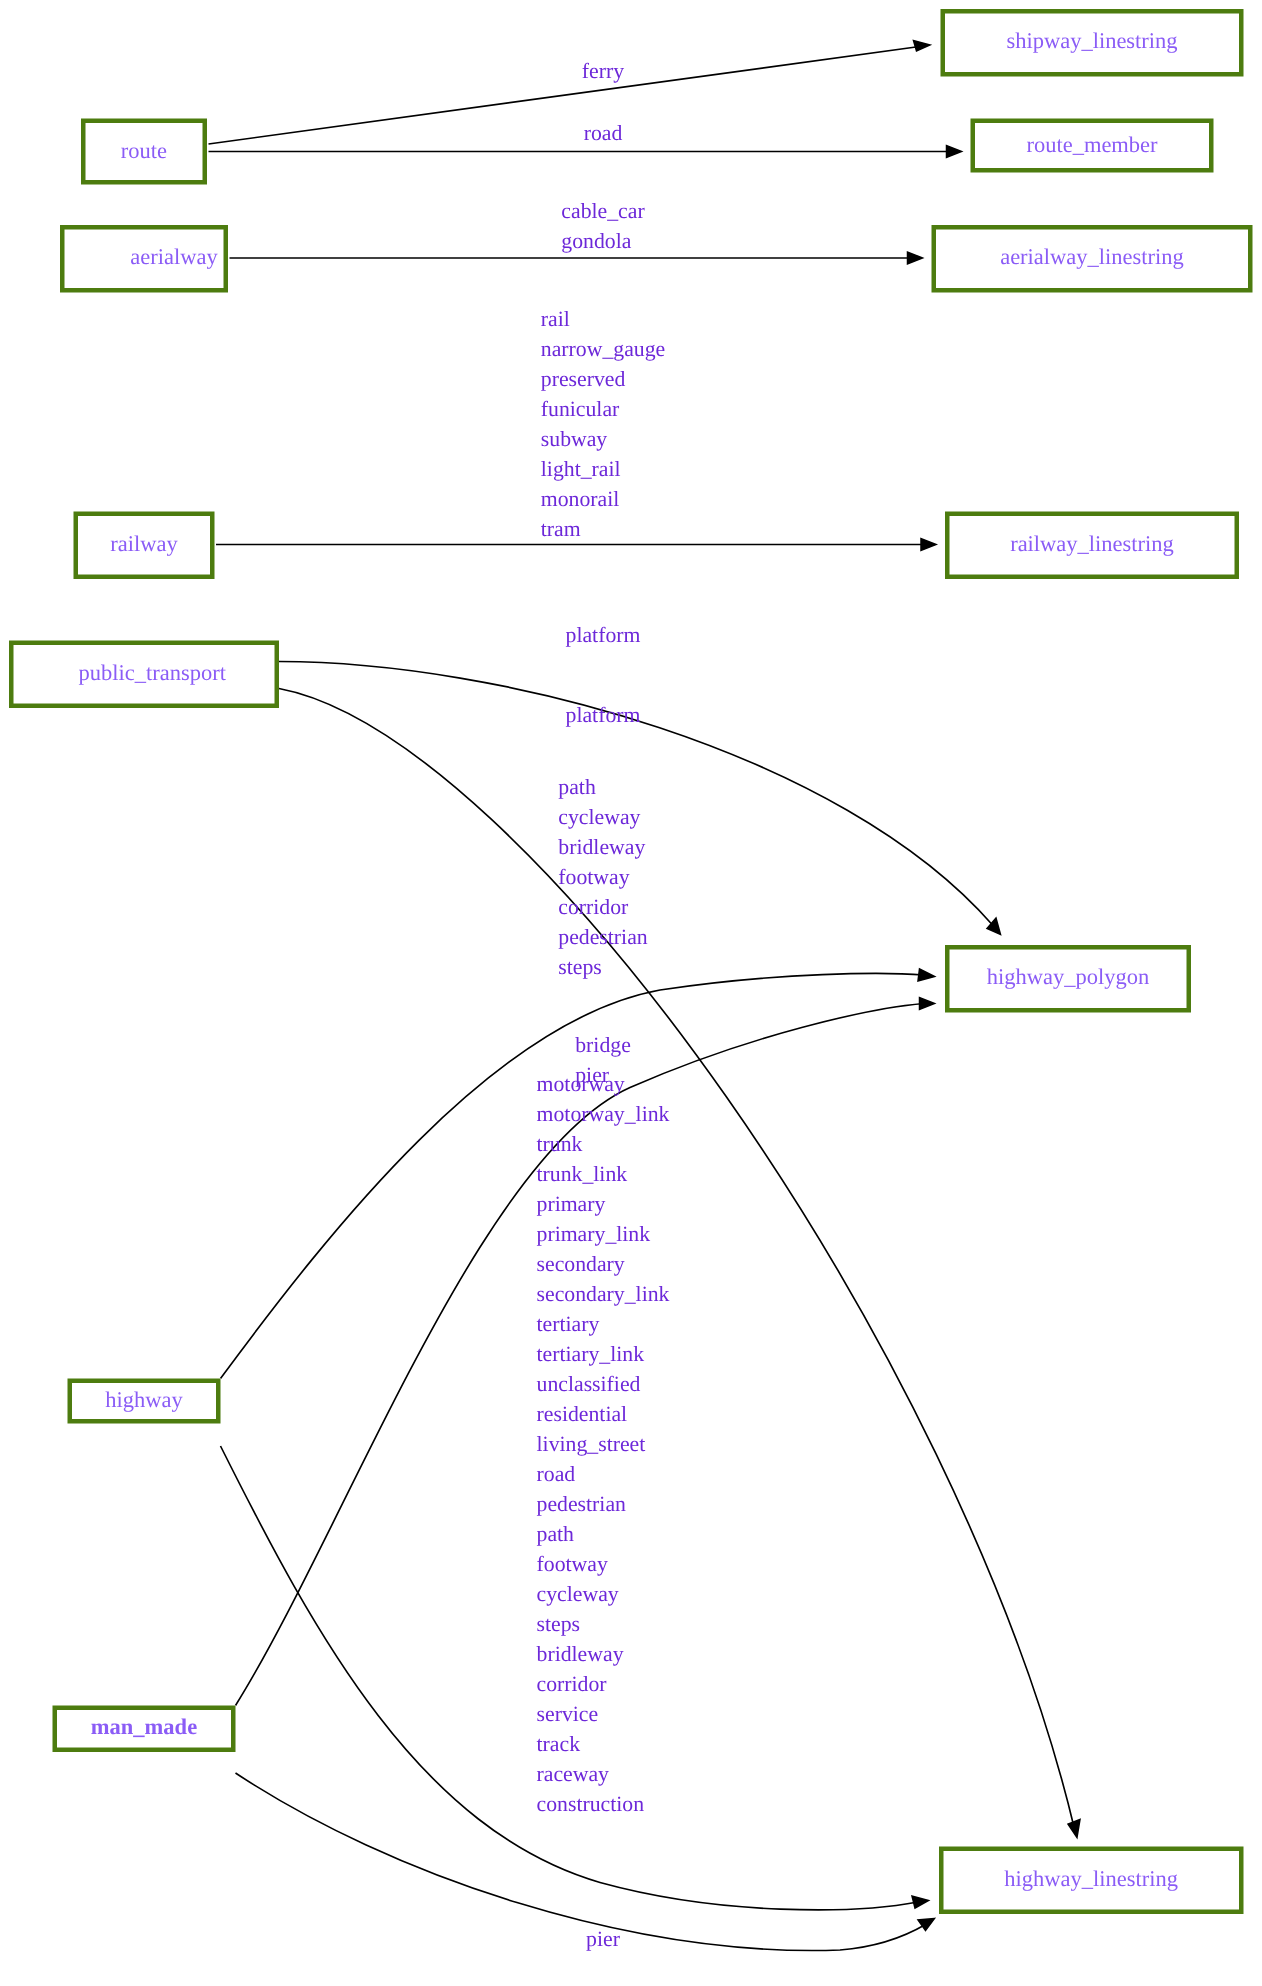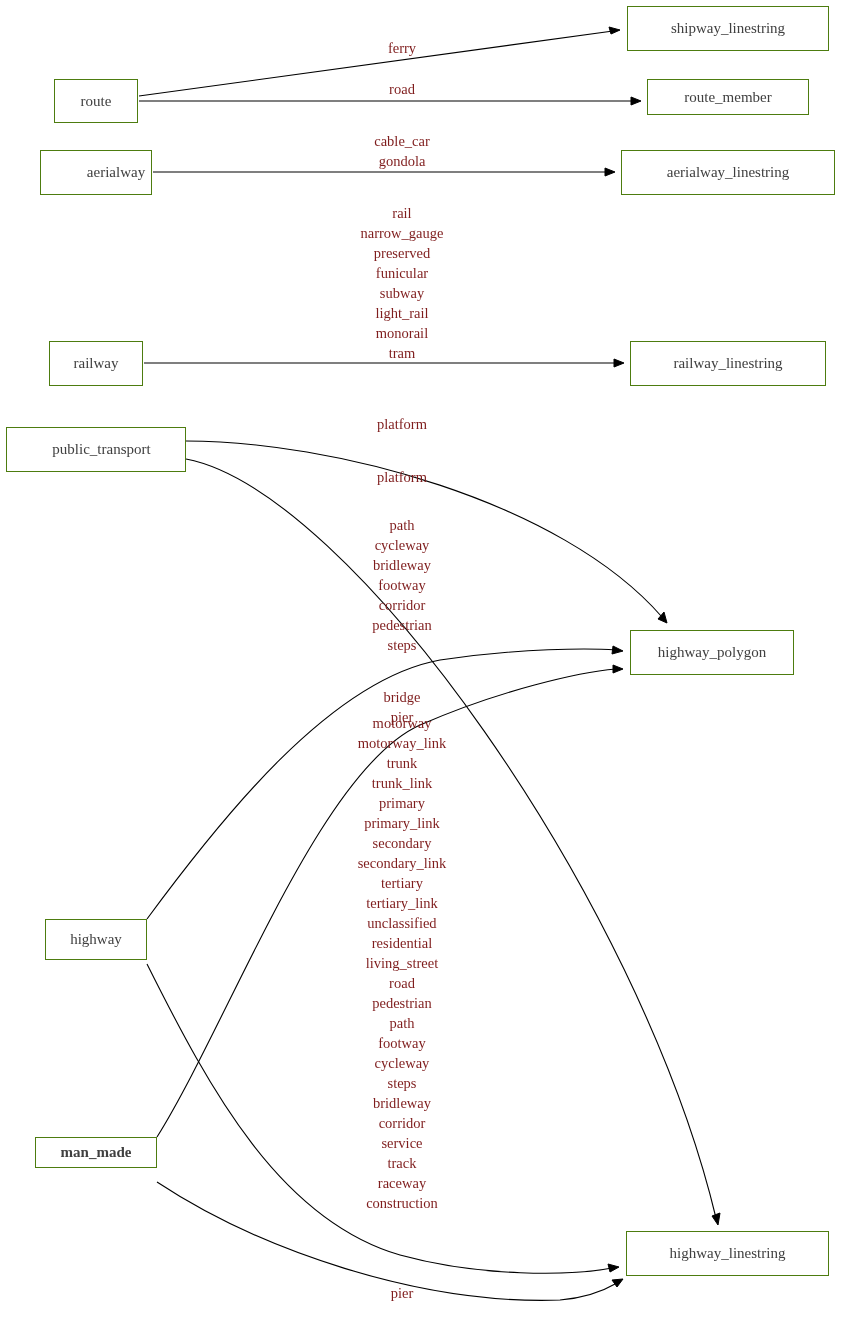--- a/index.html
+++ b/index.html
@@ -11,36 +11,35 @@
     position: relative;
     width: 841px;
     height: 1324px;
     background: #ffffff;
     font-family: "Liberation Serif", serif;
     overflow: hidden;
   }
   .node {
     position: absolute;
     box-sizing: border-box;
-    border: 1px solid #4d7c0f;
+    border: 3px solid #4d7c0f;
     background: #ffffff;
     display: flex;
     align-items: center;
     justify-content: center;
     font-family: "Liberation Serif", serif;
     font-size: 15px;
-    color: #404040;
+    color: #8b5cf6;
     white-space: nowrap;
   }
   .edge-label {
     position: absolute;
     font-family: "Liberation Serif", serif;
     font-size: 14.5px;
-    color: #7f1d1d;
-    text-align: center;
+    color: #6d28d9;
     line-height: 20px;
     white-space: pre;
     transform: translateX(-50%);
   }
   svg.wires {
     position: absolute;
     left: 0;
     top: 0;
     width: 841px;
     height: 1324px;
@@ -137,17 +136,17 @@
   <div id="nodes-layer">
       <div class="node" style="left: 54px; top: 79px; width: 84px; height: 44px; text-align: right;">route</div>
       <div class="node" style="left: 627px; top: 6px; width: 202px; height: 45px;">shipway_linestring</div>
       <div class="node" style="left: 647px; top: 79px; width: 162px; height: 36px;">route_member</div>
       <div class="node" style="left: 40px; top: 150px; width: 112px; height: 45px; padding-left: 40px;">aerialway</div>
       <div class="node" style="left: 621px; top: 150px; width: 214px; height: 45px;">aerialway_linestring</div>
       <div class="node" style="left: 49px; top: 341px; width: 94px; height: 45px;">railway</div>
       <div class="node" style="left: 630px; top: 341px; width: 196px; height: 45px;">railway_linestring</div>
       <div class="node" style="left: 6px; top: 427px; width: 180px; height: 45px; padding-left: 11px;">public_transport</div>
       <div class="node" style="left: 630px; top: 630px; width: 164px; height: 45px;">highway_polygon</div>
-      <div class="node" style="left: 45px; top: 919px; width: 102px; height: 41px;">highway</div>
+      <div class="node" style="left: 45px; top: 919px; width: 102px; height: 30px;">highway</div>
       <div class="node" style="left: 35px; top: 1137px; width: 122px; height: 31px; font-weight: bold;">man_made</div>
       <div class="node" style="left: 626px; top: 1231px; width: 203px; height: 45px;">highway_linestring</div>
     </div>
 </div>
 
 </body></html>

